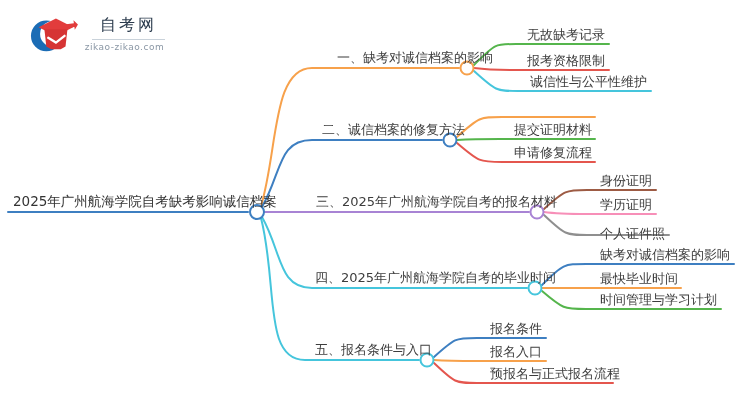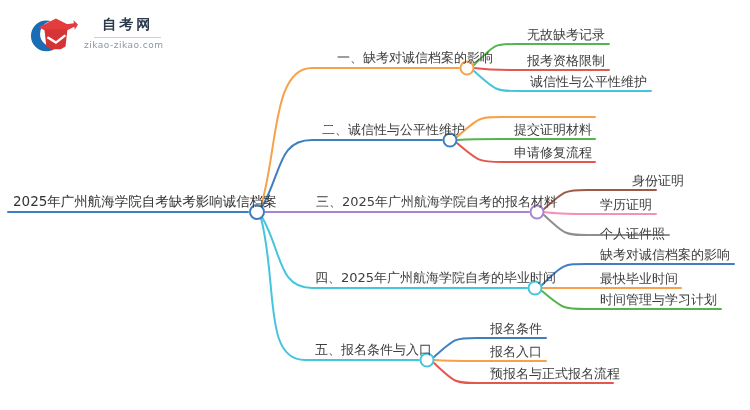--- a/index.html
+++ b/index.html
@@ -9,21 +9,21 @@
   }
   .stage svg.wires{position:absolute;left:0;top:0;}
   .nlabel{
     position:absolute;white-space:nowrap;color:#3d3d3d;font-size:13px;line-height:17px;
   }
   .nlabel.root{font-size:13.5px;color:#333;}
   .nlabel.title{font-size:13px;}
   .logo{position:absolute;left:30px;top:12px;display:flex;align-items:center;gap:6px;cursor:pointer;}
   .logo-text{display:flex;flex-direction:column;align-items:center;}
   .logo-name{
-    font-size:14px;font-weight:bold;color:#2b3b4d;letter-spacing:3px;
+    font-size:16px;font-weight:normal;color:#2b3b4d;letter-spacing:3px;
     border-bottom:1px solid #c9d2da;padding:0 8px 3px 8px;margin-left:8px;
   }
   .logo-url{font-size:9px;color:#8a97a5;margin-top:2px;letter-spacing:0.5px;}
 </style>
 </head>
 <body>
 
 <div class="stage">
 
   <svg class="wires" width="750" height="410" viewBox="0 0 750 410" fill="none" stroke-width="2" stroke-linecap="round">
@@ -79,26 +79,26 @@
     </div>
   </div>
 
   <div class="nlabel root" style="left:13px;top:193px;">2025年广州航海学院自考缺考影响诚信档案</div>
 
   <div class="nlabel title" style="left:314px;top:49px;margin-left:23px;">一、缺考对诚信档案的影响</div>
   <div class="nlabel" style="left:527px;top:26px;">无故缺考记录</div>
   <div class="nlabel" style="left:527px;top:52px;">报考资格限制</div>
   <div class="nlabel" style="left:530px;top:73px;">诚信性与公平性维护</div>
 
-  <div class="nlabel title" style="left:322px;top:121px;">二、诚信性与公平性维护</div>
+  <div class="nlabel title" style="left:322px;top:121px;">二、诚信档案的修复方法</div>
   <div class="nlabel" style="left:514px;top:121px;">提交证明材料</div>
   <div class="nlabel" style="left:514px;top:144px;">申请修复流程</div>
 
   <div class="nlabel title" style="left:316px;top:193px;">三、2025年广州航海学院自考的报名材料</div>
-  <div class="nlabel" style="left:600px;top:172px;margin-left:32px;">身份证明</div>
+  <div class="nlabel" style="left:600px;top:172px;">身份证明</div>
   <div class="nlabel" style="left:600px;top:196px;">学历证明</div>
   <div class="nlabel" style="left:600px;top:217px;margin-top:8px;">个人证件照</div>
 
   <div class="nlabel title" style="left:315px;top:269px;">四、2025年广州航海学院自考的毕业时间</div>
   <div class="nlabel" style="left:600px;top:246px;">缺考对诚信档案的影响</div>
   <div class="nlabel" style="left:600px;top:270px;">最快毕业时间</div>
   <div class="nlabel" style="left:600px;top:291px;">时间管理与学习计划</div>
 
   <div class="nlabel title" style="left:315px;top:341px;">五、报名条件与入口</div>
   <div class="nlabel" style="left:490px;top:320px;">报名条件</div>

